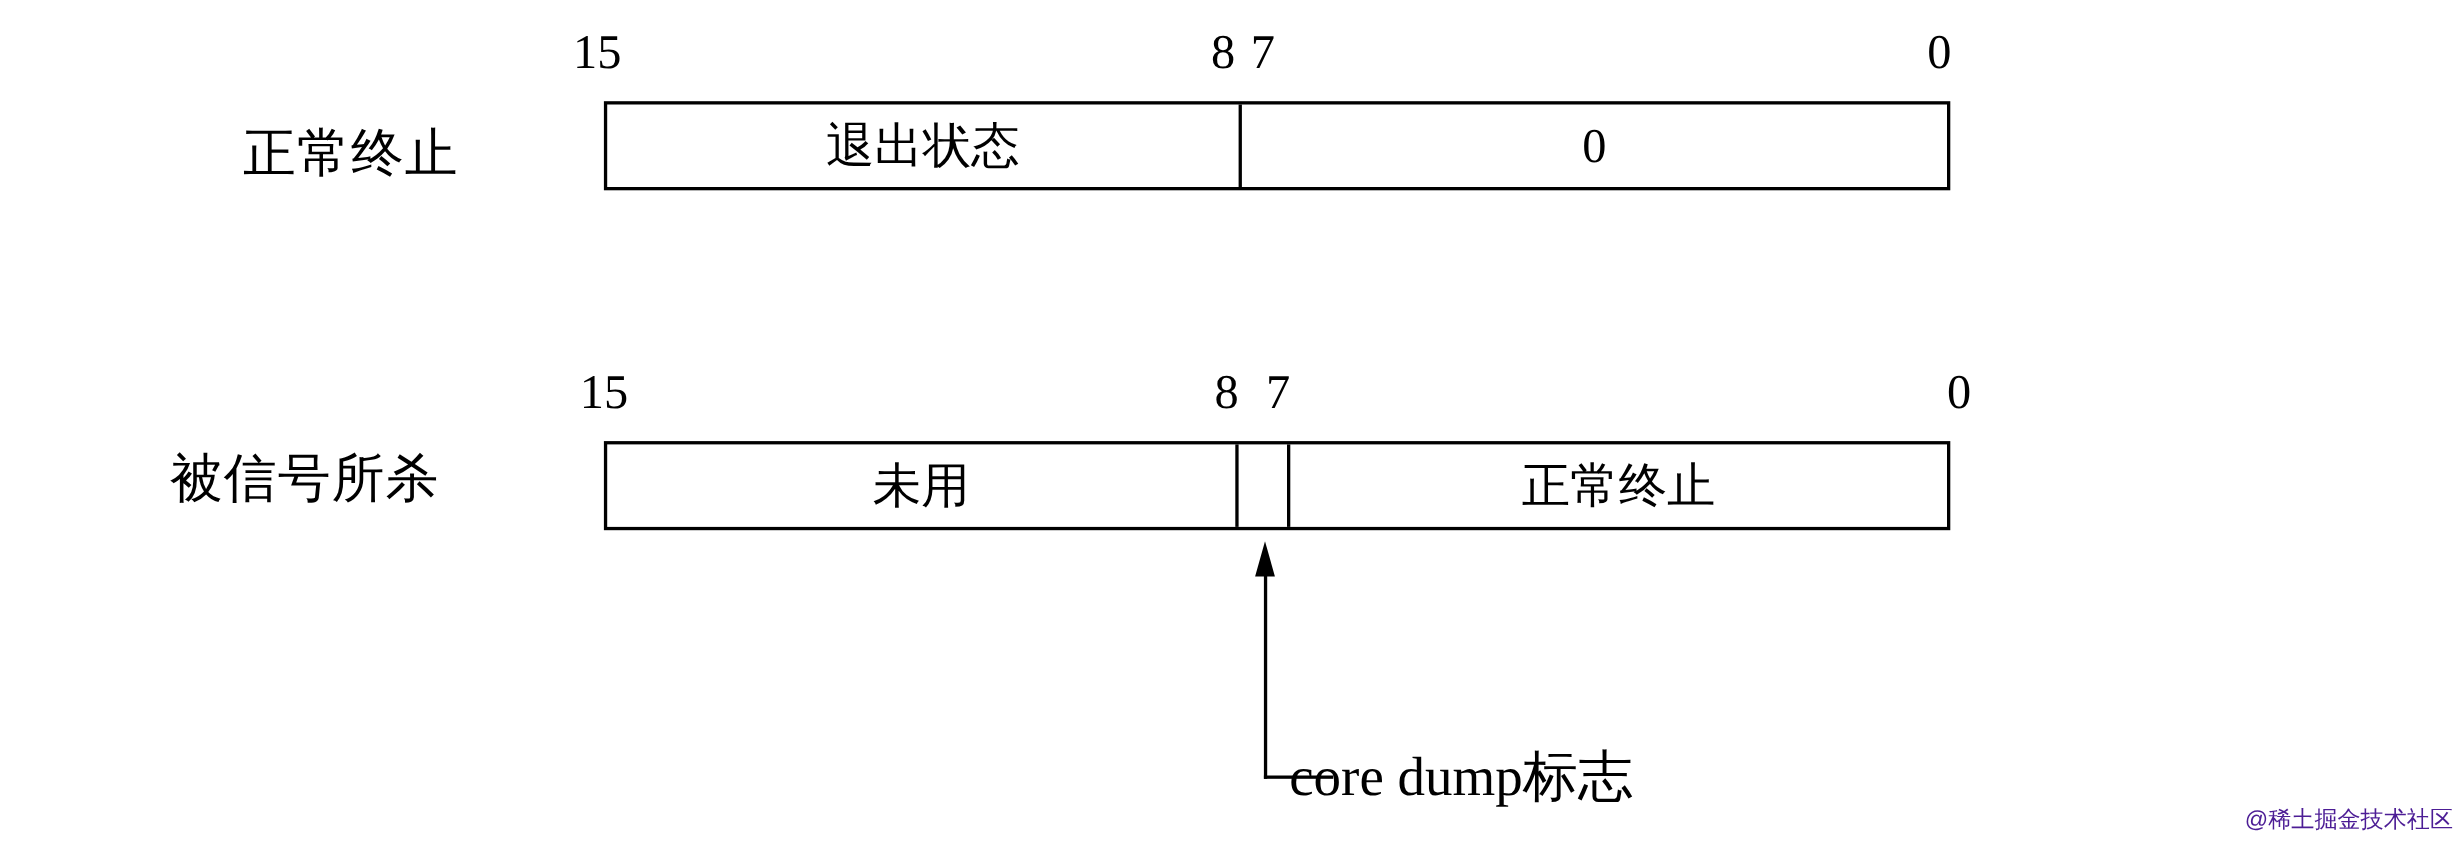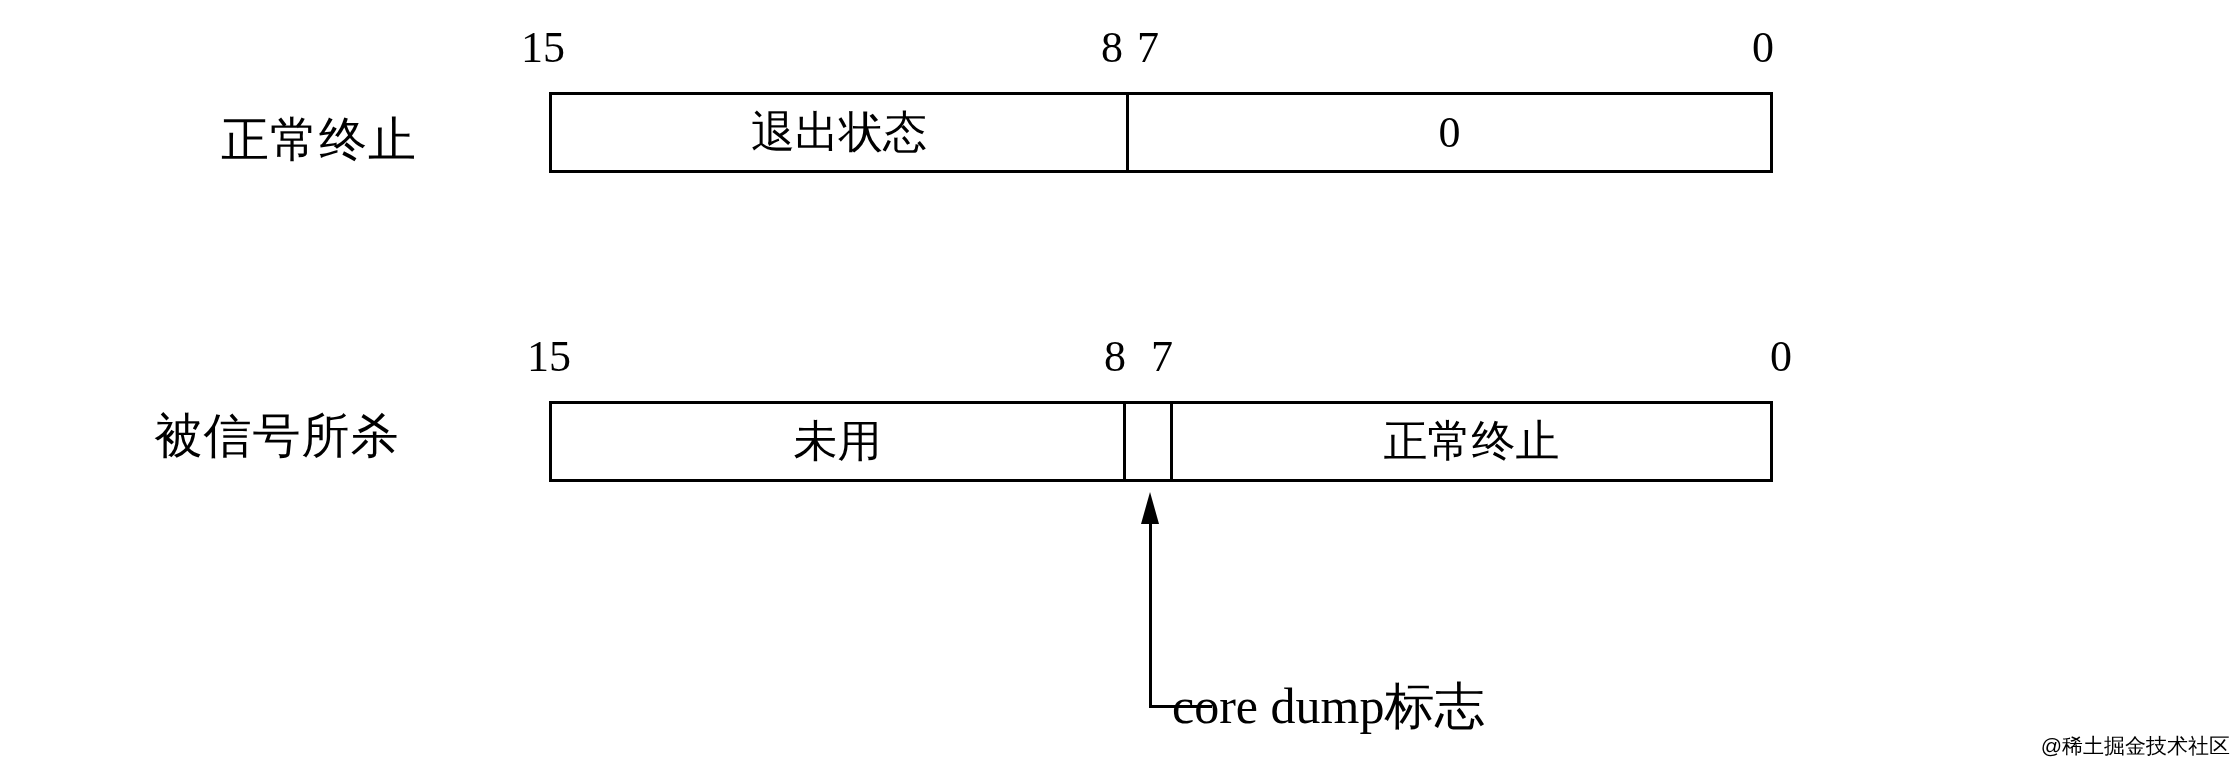--- a/index.html
+++ b/index.html
@@ -92,21 +92,21 @@
     font-size: 50px;
     line-height: 54px;
     white-space: nowrap;
   }
   .watermark {
     position: absolute;
     right: 4px;
     top: 734px;
     font-size: 21px;
     line-height: 24px;
-    color: #000000;
+    color: #4c1d95;
     white-space: nowrap;
     font-family: "Liberation Sans", "DejaVu Sans", sans-serif;
   }
 </style>
 </head>
 <body>
 
 <div class="fig">
 
   <div>

